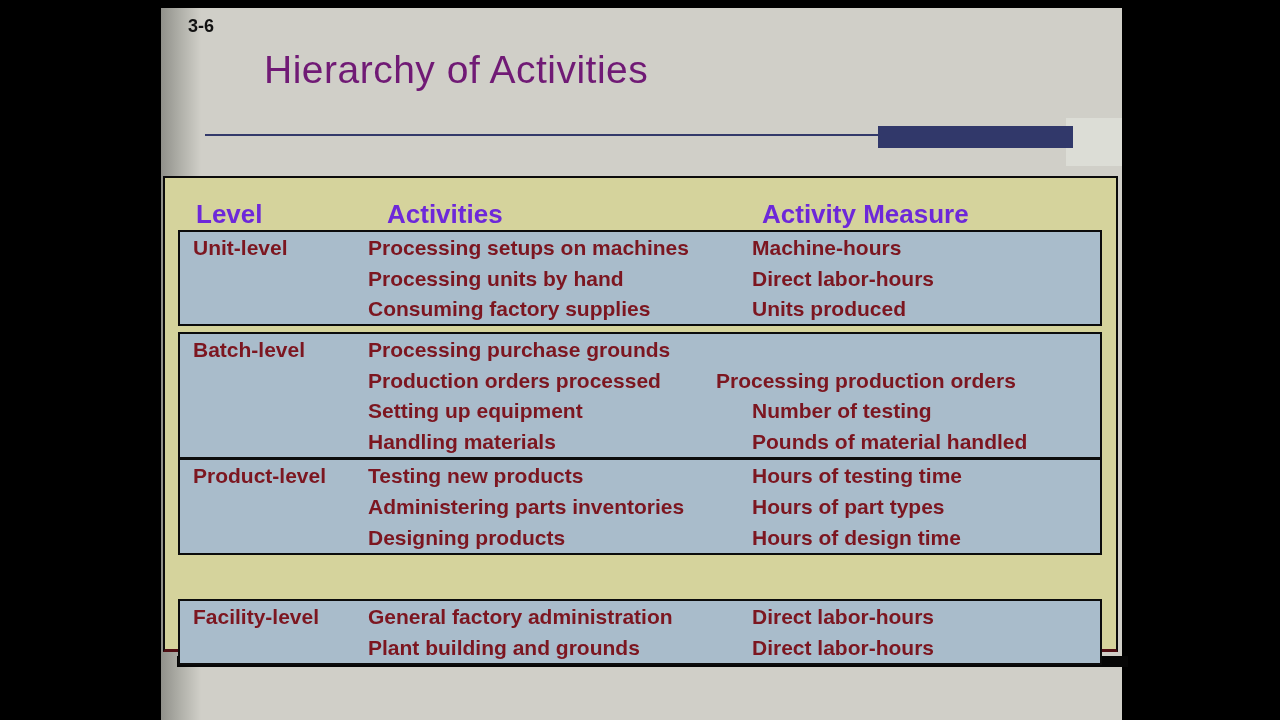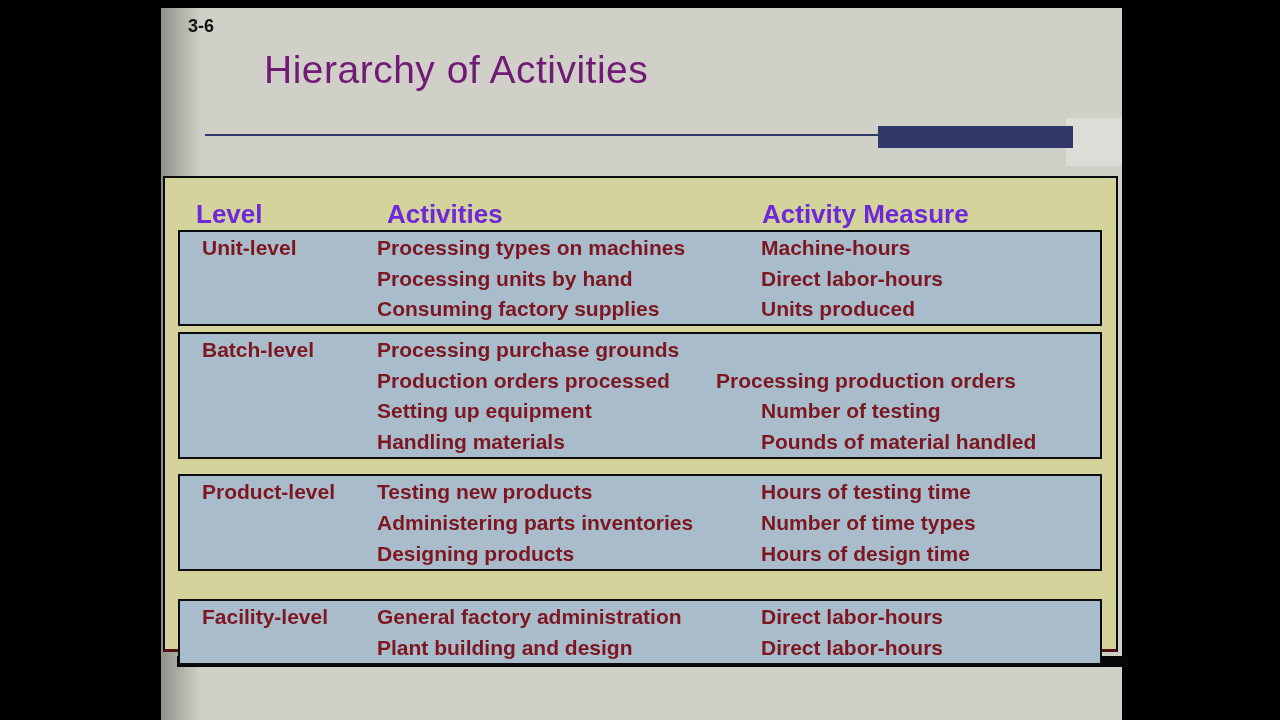--- a/index.html
+++ b/index.html
@@ -18,21 +18,21 @@
   .acttable{position:absolute;left:2px;top:168px;width:951px;height:471px;background:#d5d39c;
             border:2px solid #0b0b0b;border-bottom:3px solid #511015;}
   .th{position:absolute;font-size:26px;font-weight:bold;color:#6d28d9;line-height:30px;white-space:nowrap;}
   .th-level{left:31px;top:21px;}
   .th-act{left:210px;top:21px;margin-left:12px;}
   .th-meas{left:562px;top:21px;margin-left:35px;}
   .groupbox{position:absolute;left:13px;width:920px;background:#a9bccb;border:2px solid #0c0c0c;
             display:flex;flex-direction:column;justify-content:space-around;}
   .grow{display:flex;align-items:center;flex:1;}
   .cell{font-size:21px;font-weight:bold;color:#7c1620;white-space:nowrap;line-height:1;}
-  .c-level{width:175px;padding-left:22px;flex:none;}
+  .c-level{width:175px;padding-left:13px;flex:none;}
   .c-act{width:384px;flex:none;}
   .c-meas{flex:1;}
 </style>
 </head>
 <body>
 
 <div class="canvas">
   <div class="slide">
     <div class="leftshade"></div>
     <div class="slidenum">3-6</div>
@@ -42,21 +42,21 @@
     <div class="accentbar"></div>
     <div class="tableshadow"></div>
     <div class="acttable">
       <div class="th th-level">Level</div>
       <div class="th th-act">Activities</div>
       <div class="th th-meas">Activity Measure</div>
       <div id="groups">
           <div class="groupbox" style="top: 52px; height: 92px;">
             <div class="grow">
               <div class="cell c-level">Unit-level</div>
-              <div class="cell c-act">Processing types on machines</div>
+              <div class="cell c-act">Processing setups on machines</div>
               <div class="cell c-meas">Machine-hours</div>
             </div>
             <div class="grow">
               <div class="cell c-level"></div>
               <div class="cell c-act">Processing units by hand</div>
               <div class="cell c-meas">Direct labor-hours</div>
             </div>
             <div class="grow">
               <div class="cell c-level"></div>
               <div class="cell c-act">Consuming factory supplies</div>
@@ -77,45 +77,45 @@
               <div class="cell c-level"></div>
               <div class="cell c-act">Setting up equipment</div>
               <div class="cell c-meas">Number of testing</div>
             </div>
             <div class="grow">
               <div class="cell c-level"></div>
               <div class="cell c-act">Handling materials</div>
               <div class="cell c-meas">Pounds of material handled</div>
             </div>
           </div>
-          <div class="groupbox" style="top: 296px; height: 93px;">
+          <div class="groupbox" style="top: 280px; height: 93px;">
             <div class="grow">
               <div class="cell c-level">Product-level</div>
               <div class="cell c-act">Testing new products</div>
               <div class="cell c-meas">Hours of testing time</div>
             </div>
             <div class="grow">
               <div class="cell c-level"></div>
               <div class="cell c-act">Administering parts inventories</div>
-              <div class="cell c-meas">Number of time types</div>
+              <div class="cell c-meas">Hours of part types</div>
             </div>
             <div class="grow">
               <div class="cell c-level"></div>
               <div class="cell c-act">Designing products</div>
               <div class="cell c-meas">Hours of design time</div>
             </div>
           </div>
           <div class="groupbox" style="top: 421px; height: 62px;">
             <div class="grow">
               <div class="cell c-level">Facility-level</div>
               <div class="cell c-act">General factory administration</div>
               <div class="cell c-meas">Direct labor-hours</div>
             </div>
             <div class="grow">
               <div class="cell c-level"></div>
-              <div class="cell c-act">Plant building and design</div>
+              <div class="cell c-act">Plant building and grounds</div>
               <div class="cell c-meas">Direct labor-hours</div>
             </div>
           </div>
         </div>
     </div>
   </div>
 </div>
 
 </body></html>

